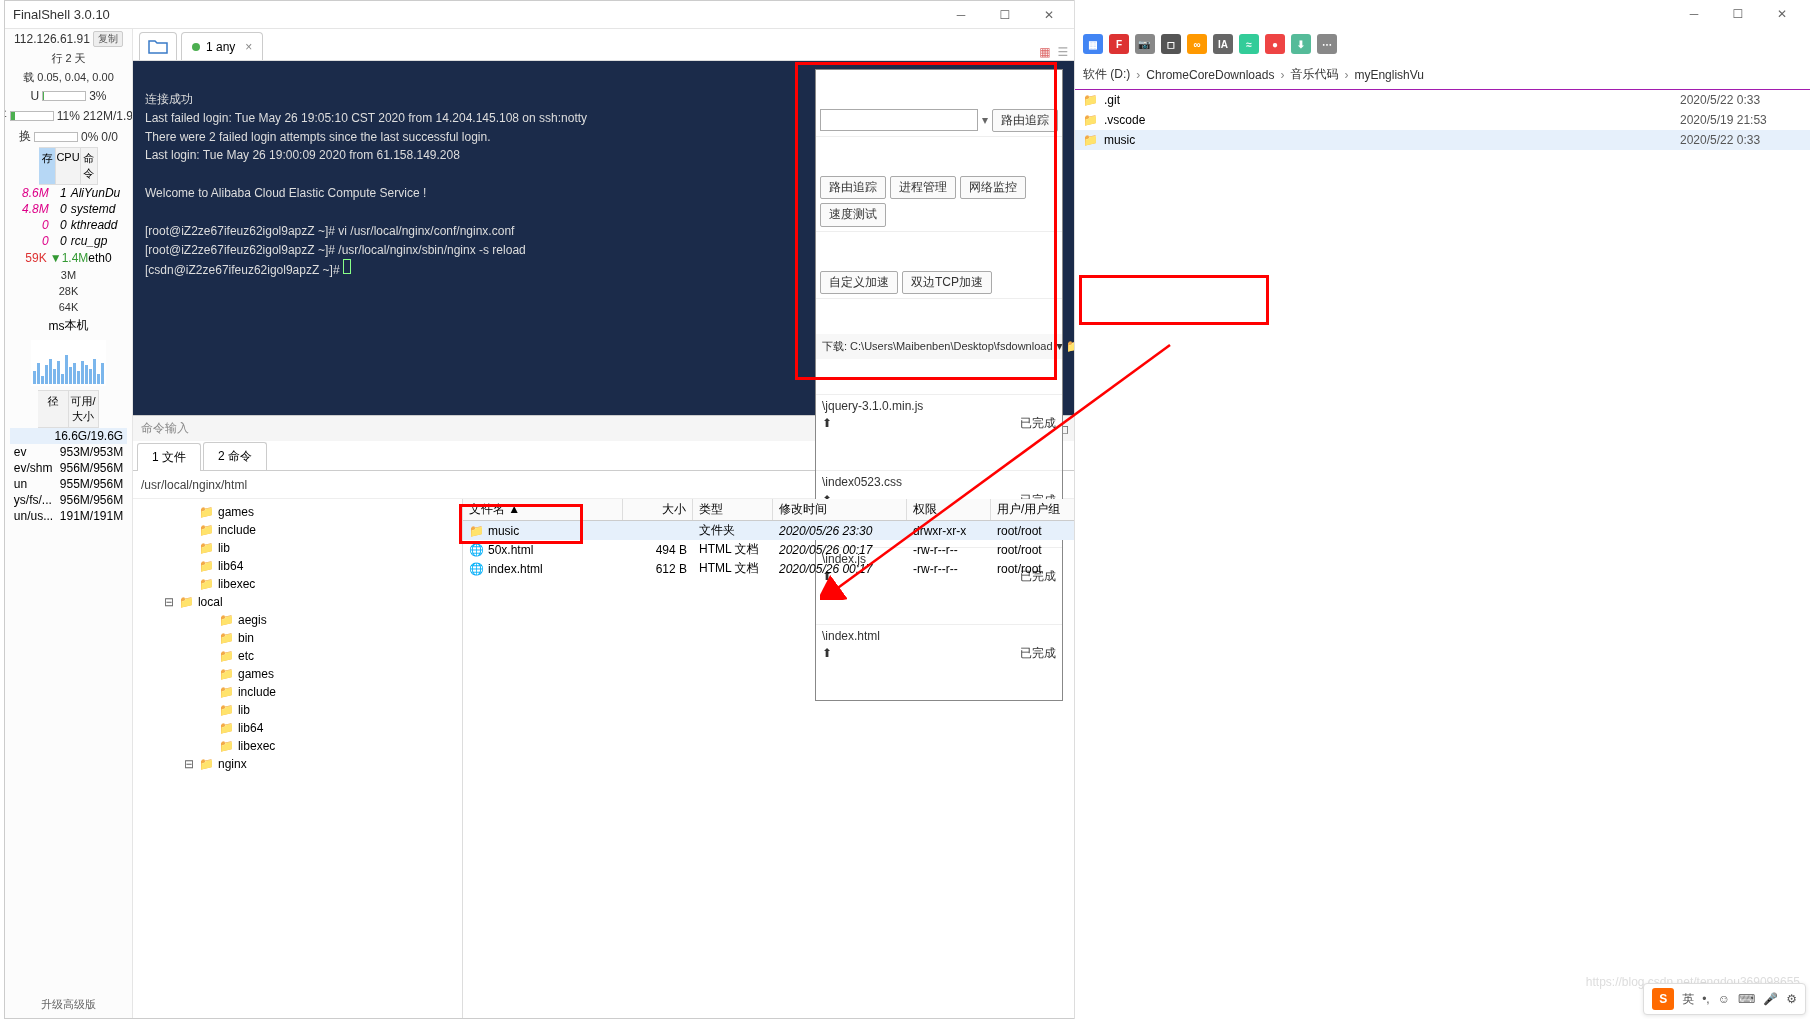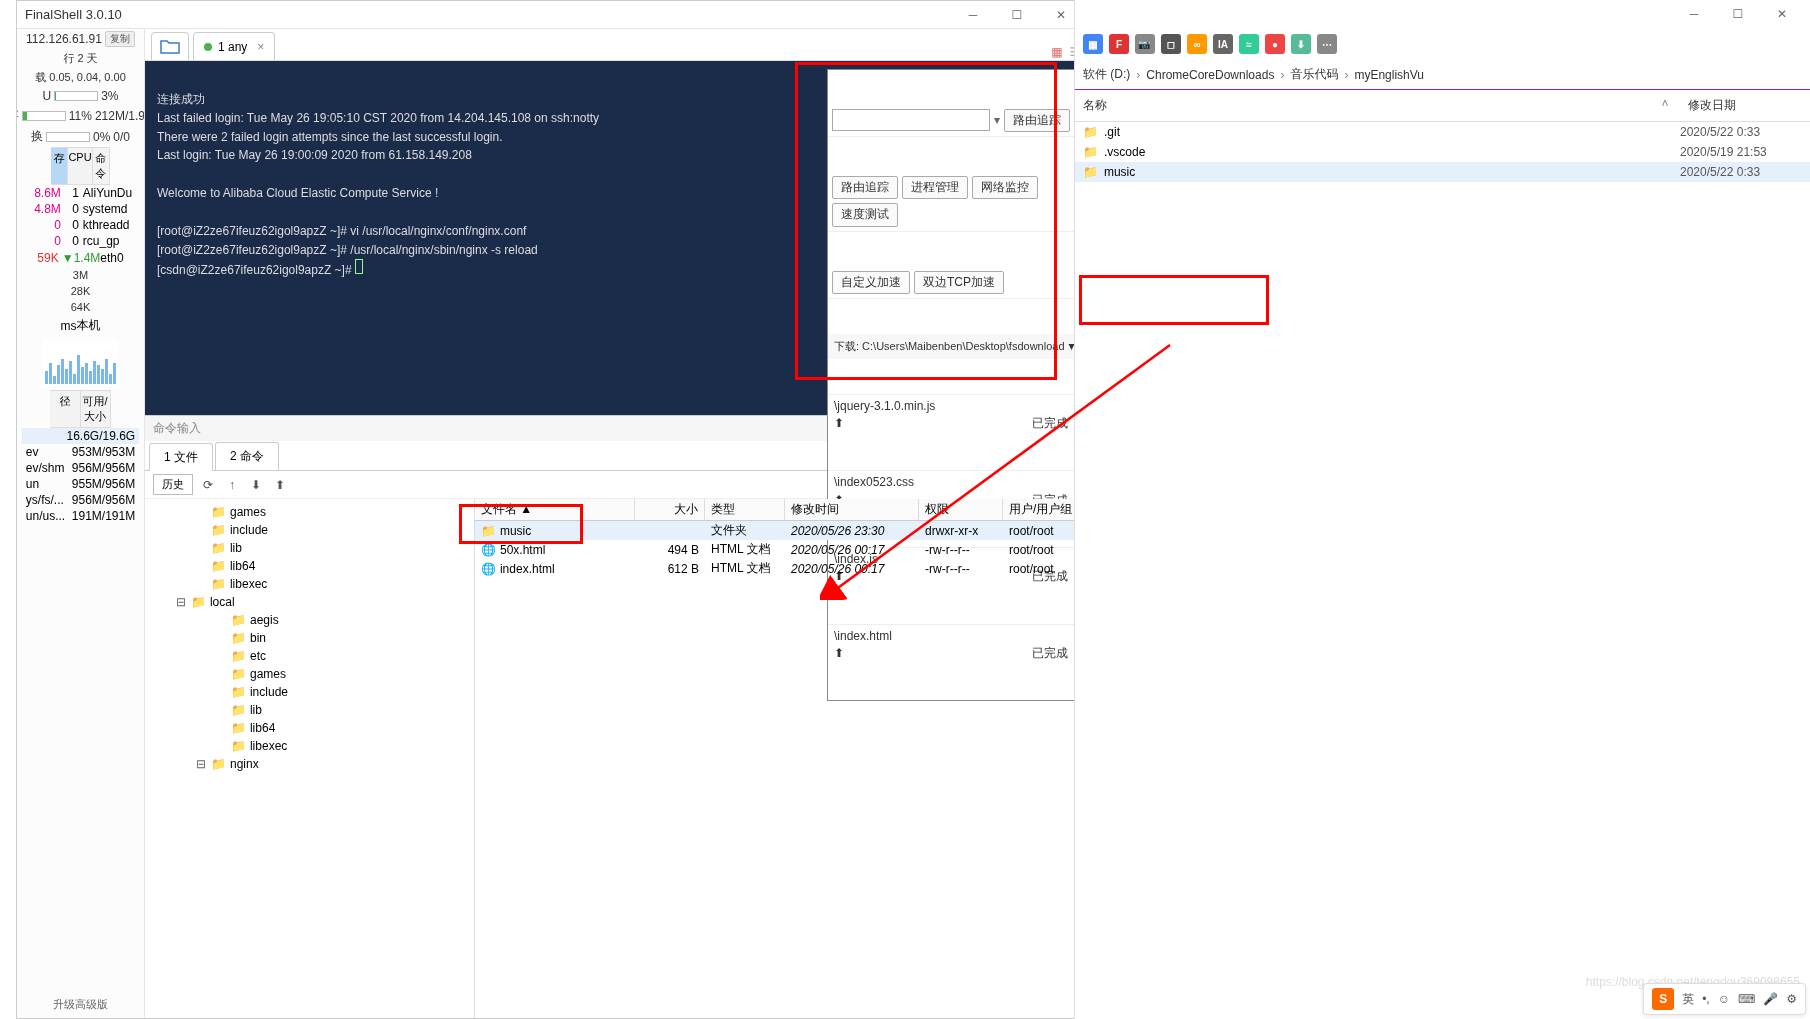--- a/index.html
+++ b/index.html
@@ -1,32 +1,32 @@
 <!DOCTYPE html>
 <html><head>
 <meta charset="utf-8">
 <style>
 * { margin: 0; padding: 0; box-sizing: border-box; font-family: "Microsoft YaHei", Arial, sans-serif; font-size: 12px; }
 body { background: #fff; width: 1810px; height: 1019px; position: relative; overflow: hidden; }
-.app-window { position: absolute; left: 16px; top: 0; width: 1074px; height: 1019px; border: 1px solid #ccc; background: #fff; display: flex; flex-direction: column; }
+.app-window { position: absolute; left: 4px; top: 0; width: 1074px; height: 1019px; border: 1px solid #ccc; background: #fff; display: flex; flex-direction: column; }
 .titlebar { height: 28px; display: flex; align-items: center; padding: 0 8px; background: #fff; border-bottom: 1px solid #e5e5e5; }
 .titlebar .title { flex: 1; font-size: 13px; color: #333; }
 .titlebar .winctl { display: flex; gap: 4px; }
 .titlebar .winbtn { width: 40px; height: 24px; display: flex; align-items: center; justify-content: center; color: #666; cursor: pointer; }
 .body-columns { flex: 1; display: flex; overflow: hidden; }
 .left-col { width: 128px; border-right: 1px solid #e5e5e5; background: #fcfcfc; display: flex; flex-direction: column; overflow: hidden; align-items: center; }
 .left-col .row { padding: 2px 4px; font-size: 11px; color: #333; white-space: nowrap; display: flex; align-items: center; gap: 3px; }
 .copy-btn { background: #eee; border: 1px solid #ccc; border-radius: 2px; padding: 0 4px; font-size: 10px; color: #555; }
 .progress { display: inline-block; width: 44px; height: 10px; border: 1px solid #bbb; background: #fff; position: relative; }
 .progress .fill { position: absolute; left: 0; top: 0; bottom: 0; background: #4caf50; }
 .tab-hdr { display: flex; background: #f3f3f3; border-top: 1px solid #ddd; border-bottom: 1px solid #ddd; }
 .tab-hdr div { flex: 1; text-align: center; padding: 3px 0; font-size: 11px; border-right: 1px solid #ddd; }
 .tab-hdr .active { background: #b6d7f5; }
 .proc-table { font-size: 11px; }
-.proc-table .prow { display: flex; padding: 1px 2px; }
+.proc-table .prow { display: flex; padding: 1px 2px; font-style: italic; }
 .proc-table .prow span:nth-child(1) { width: 32px; text-align: right; color: #d08; }
 .proc-table .prow span:nth-child(2) { width: 18px; text-align: right; }
 .proc-table .prow span:nth-child(3) { flex: 1; padding-left: 4px; }
 .net-row { display: flex; align-items: center; padding: 2px 4px; font-size: 11px; }
 .mini-chart { height: 46px; margin: 4px; border: 0; background: #fff; display: flex; align-items: flex-end; gap: 1px; padding: 2px; }
 .mini-chart span { width: 3px; background: #7bb6ec; display: inline-block; }
 .disk-table { font-size: 11px; }
 .disk-table .drow { display: flex; padding: 1px 4px; }
 .disk-table .drow span:nth-child(1) { flex: 1; }
 .disk-table .drow span:nth-child(2) { width: 70px; text-align: right; }
@@ -309,20 +309,21 @@
           <span class="ic">◻</span>
         </div>
       </div>
 
       <div class="lower-tabs">
         <div class="lt active">1 文件</div>
         <div class="lt">2 命令</div>
       </div>
 
       <div class="path-row">
+        <span class="path">/usr/local/nginx/html</span>
         <span class="hbtn">历史</span>
         <span class="ic">⟳</span>
         <span class="ic">↑</span>
         <span class="ic">⬇</span>
         <span class="ic">⬆</span>
       </div>
 
       <div class="file-area">
         <div class="tree-pane" id="tree-pane">
             <div class="tree-node" style="padding-left: 50px;">
@@ -475,25 +476,20 @@
   </div>
   <div class="breadcrumb">
     <span>软件 (D:)</span>
       <span class="sep">›</span>
     <span>ChromeCoreDownloads</span>
       <span class="sep">›</span>
     <span>音乐代码</span>
       <span class="sep">›</span>
     <span>myEnglishVu</span>
   </div>
-  <div class="right-list-head">
-    <div class="n">名称</div>
-    <div style="width:30px;text-align:center;color:#888">˄</div>
-    <div class="d">修改日期</div>
-  </div>
   <div id="right-rows">
       <div class="right-row">
         <div class="n">
           <span class="folder-icon">📁</span>
           <span>.git</span>
         </div>
         <div style="width:30px"></div>
         <div class="d">2020/5/22 0:33</div>
       </div>
       <div class="right-row">

